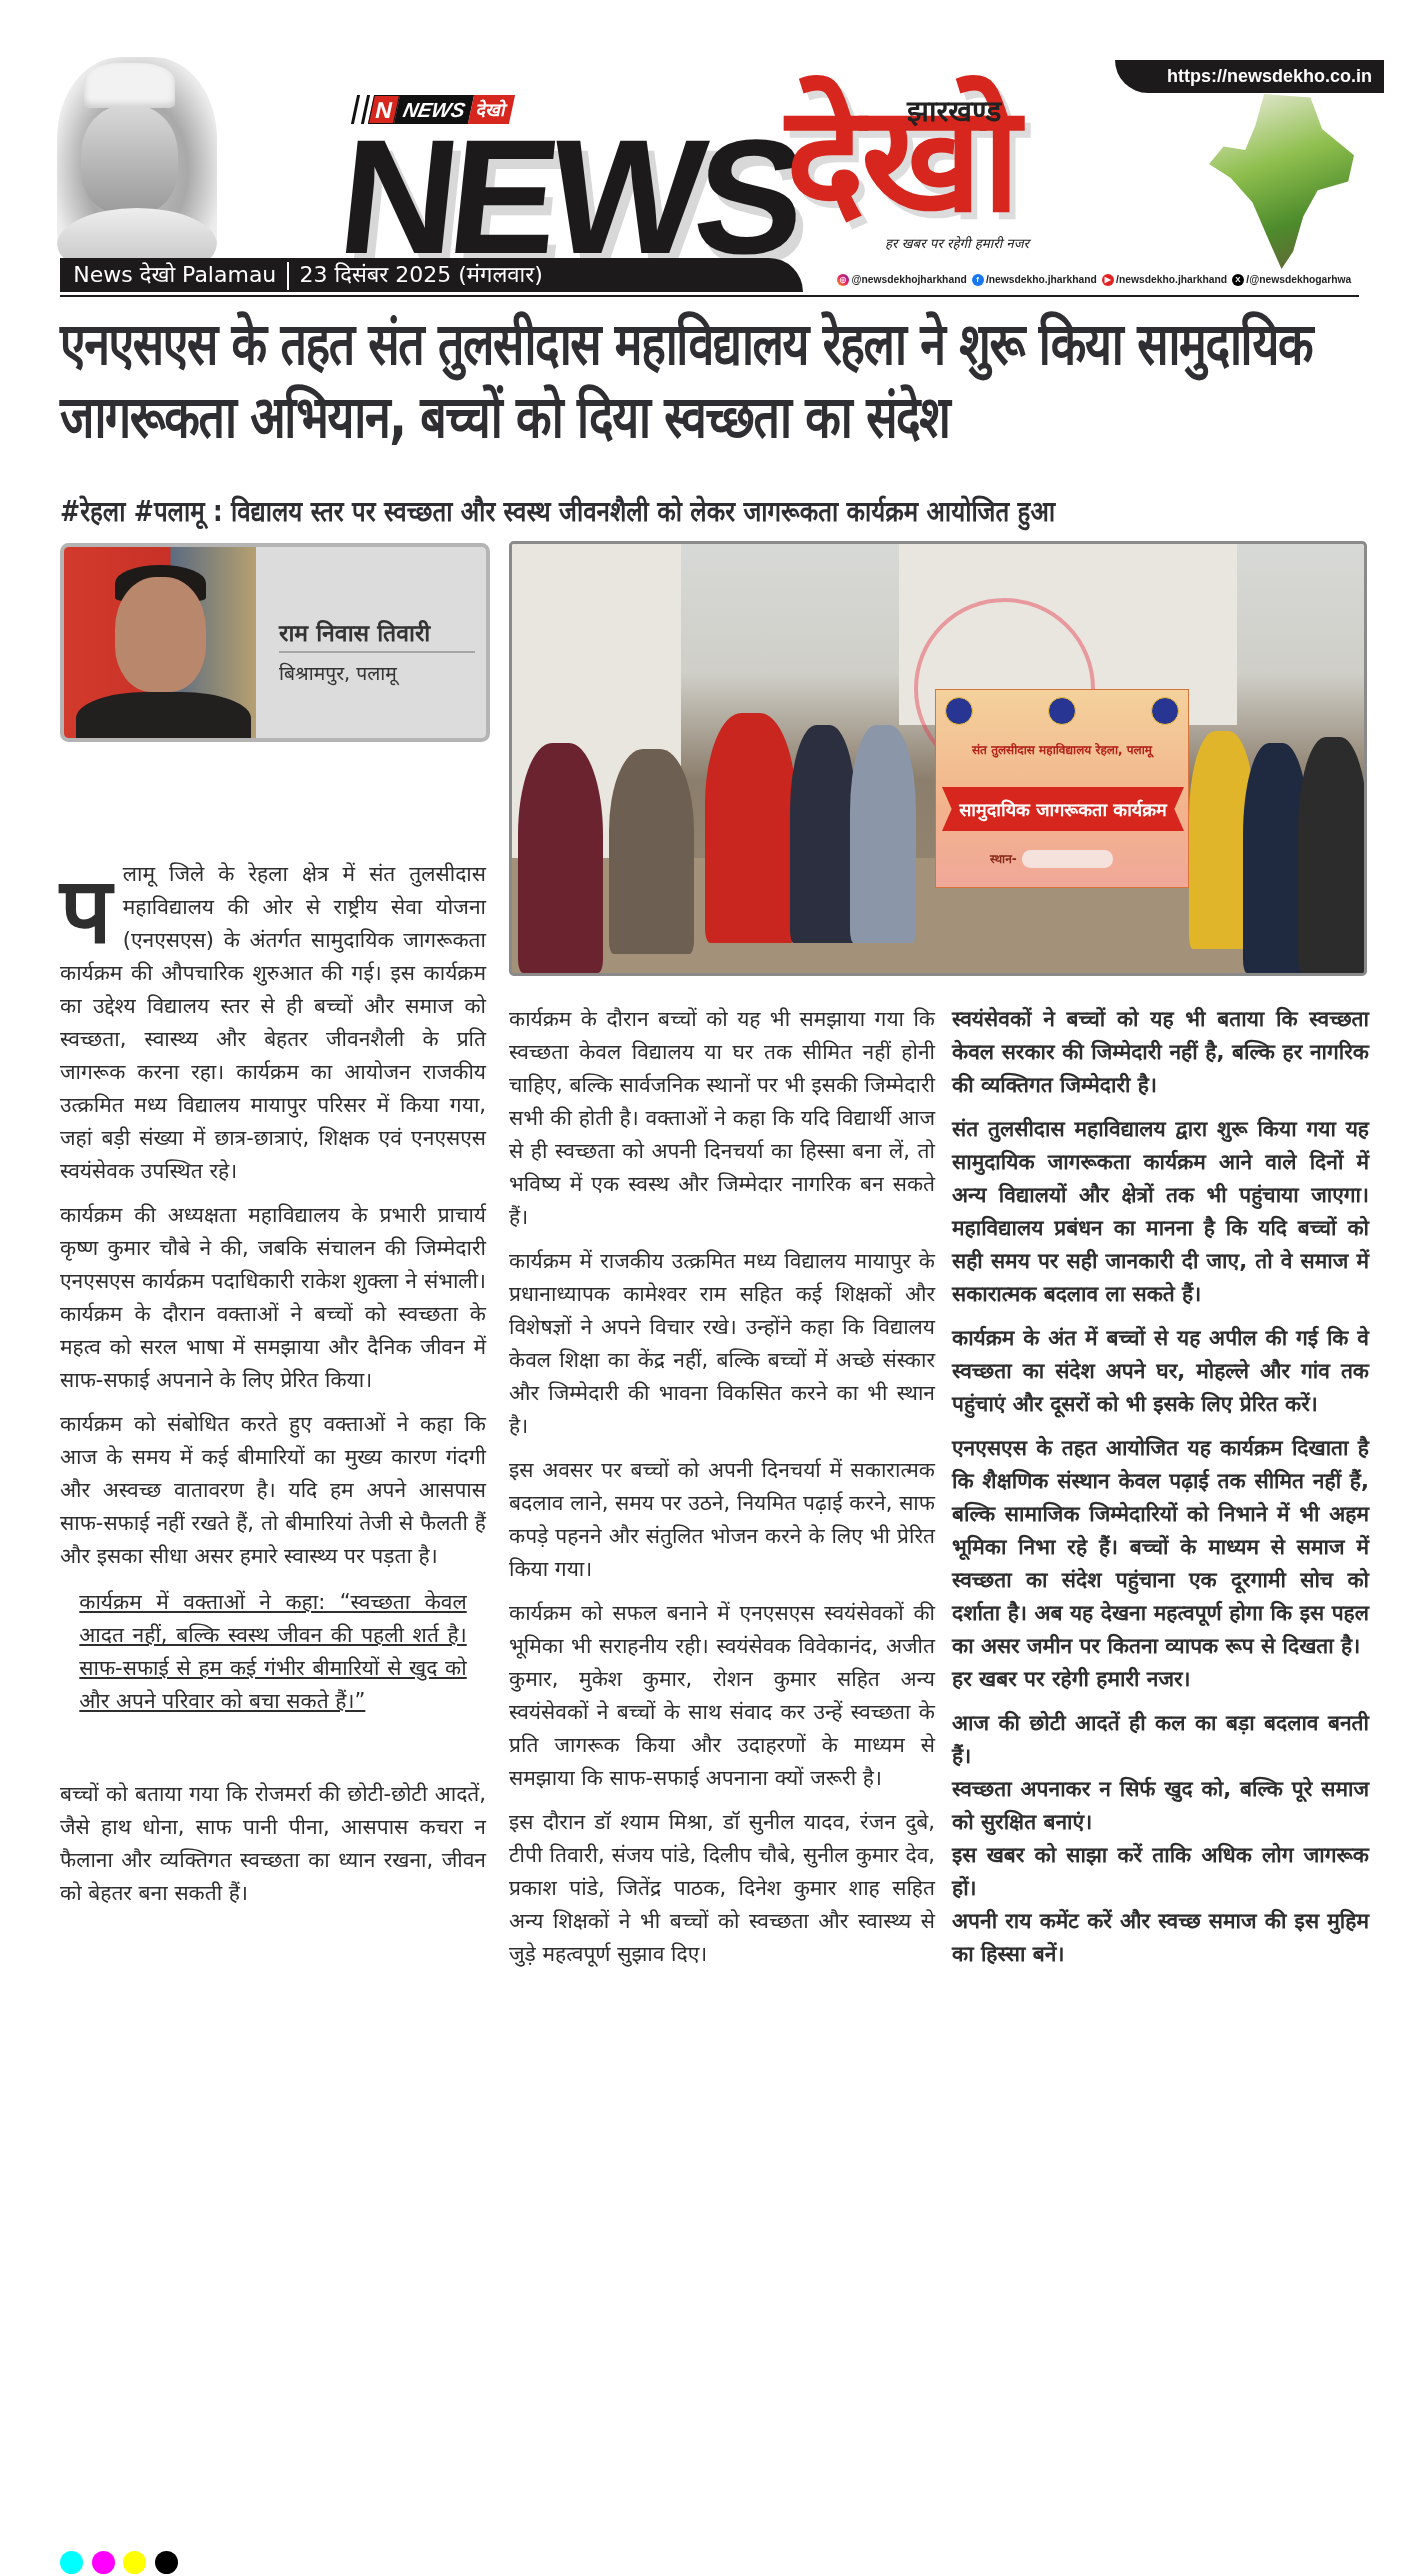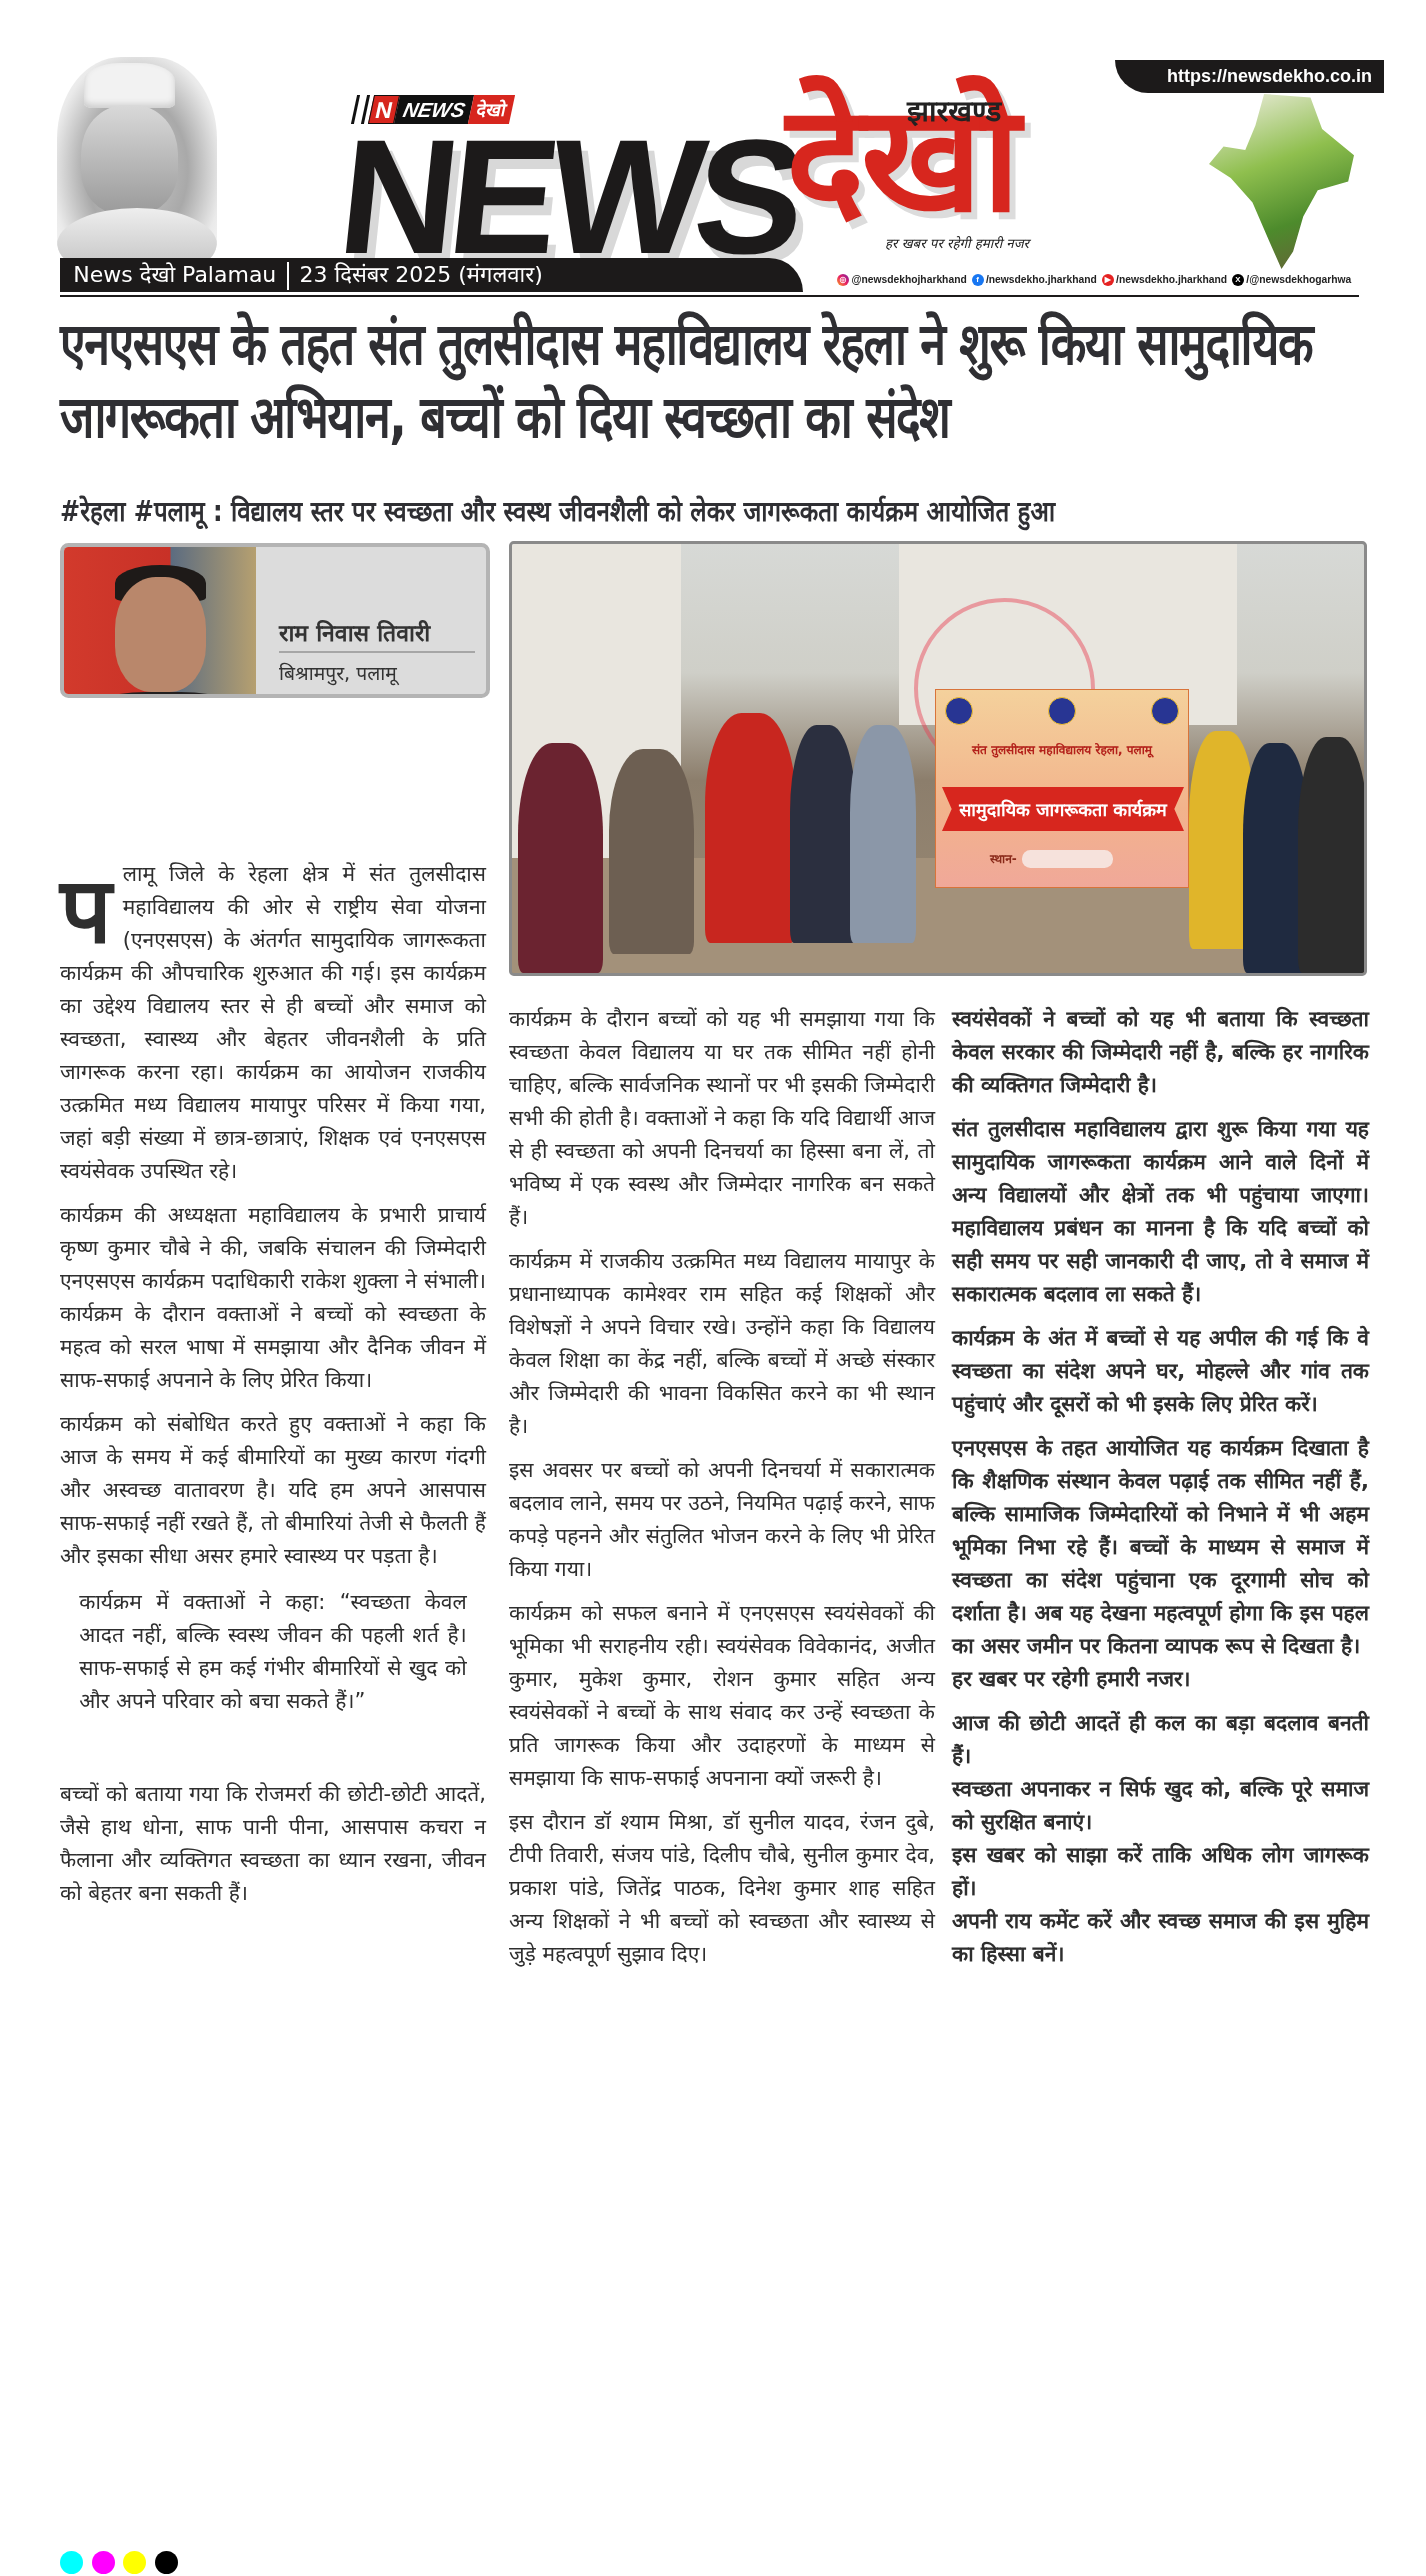--- a/index.html
+++ b/index.html
@@ -74,21 +74,21 @@
     width: 1680px;
   }
   .subhead {
     position: absolute; left: 60px; top: 494px;
     font: bold 28px/36px "DejaVu Sans", sans-serif; color: #2f2f33;
     transform-origin: left top; transform: scaleX(0.86); white-space: nowrap;
   }
 
   
   .author-box {
-    position: absolute; left: 60px; top: 543px; width: 430px; height: 155px;
+    position: absolute; left: 60px; top: 543px; width: 430px; height: 199px;
     background: #dcdcdc; border: 4.8px solid #b4b4b4; border-radius: 8.5px; overflow: hidden;
   }
   .author-photo {
     position: absolute; left: 0; top: 0; width: 192px; height: 203px;
     background: linear-gradient(90deg, #d23a2c 0%, #c83127 55%, #5c6c80 56%, #b6a070 100%);
   }
   .author-photo .head { position: absolute; left: 51px; top: 30px; width: 91px; height: 115px; background: #b9876b; border-radius: 45% 45% 40% 40%; }
   .author-photo .hair { position: absolute; left: 51px; top: 18px; width: 91px; height: 36px; background: #1e1a18; border-radius: 50% 50% 10% 10%; }
   .author-photo .shirt { position: absolute; left: 12px; top: 145px; width: 175px; height: 66px; background: #221f1f; border-radius: 40% 40% 0 0; }
   .author-name { position: absolute; left: 215px; top: 73px; font: bold 23px/1.2 "DejaVu Sans", sans-serif; color: #333; }
@@ -115,21 +115,21 @@
   .banner .logo { position: absolute; top: 7.3px; width: 28px; height: 28px; border-radius: 50%; background: #283593; border: 1.8px solid #f4c430; }
   .stamp { position: absolute; left: 402px; top: 54px; width: 181px; height: 181px; border-radius: 50%; border: 4.8px solid rgba(230,60,80,0.45); }
 
   
   .col { position: absolute; font: 21px/33px "DejaVu Sans", sans-serif; color: #2e2e2e; text-align: justify; }
   .col p { margin-bottom: 11px; }
   .col1 { left: 60px; top: 858px; width: 426px; }
   .col2 { left: 509px; top: 1003px; width: 426px; }
   .col3 { left: 952px; top: 1003px; width: 417px; font-weight: bold; }
   .dropcap { float: left; font: bold 91px/79px "DejaVu Sans", sans-serif; color: #2e2e2e; margin: 13.3px 11px 0 0; }
-  .quote { padding: 0 19.3px; margin: 13.3px 0 60px 0 !important; }
+  .quote { padding: 0 19.3px; margin: 13.3px 0 60px 0 !important; text-decoration: underline; }
   .tight { margin-bottom: 0 !important; }
 
   
   .cmyk { position: absolute; left: 60px; top: 2551px; display: flex; gap: 8.5px; }
   .cmyk span { width: 23px; height: 23px; border-radius: 50%; display: block; }
 </style>
 </head>
 <body>
 
 <header class="masthead">

